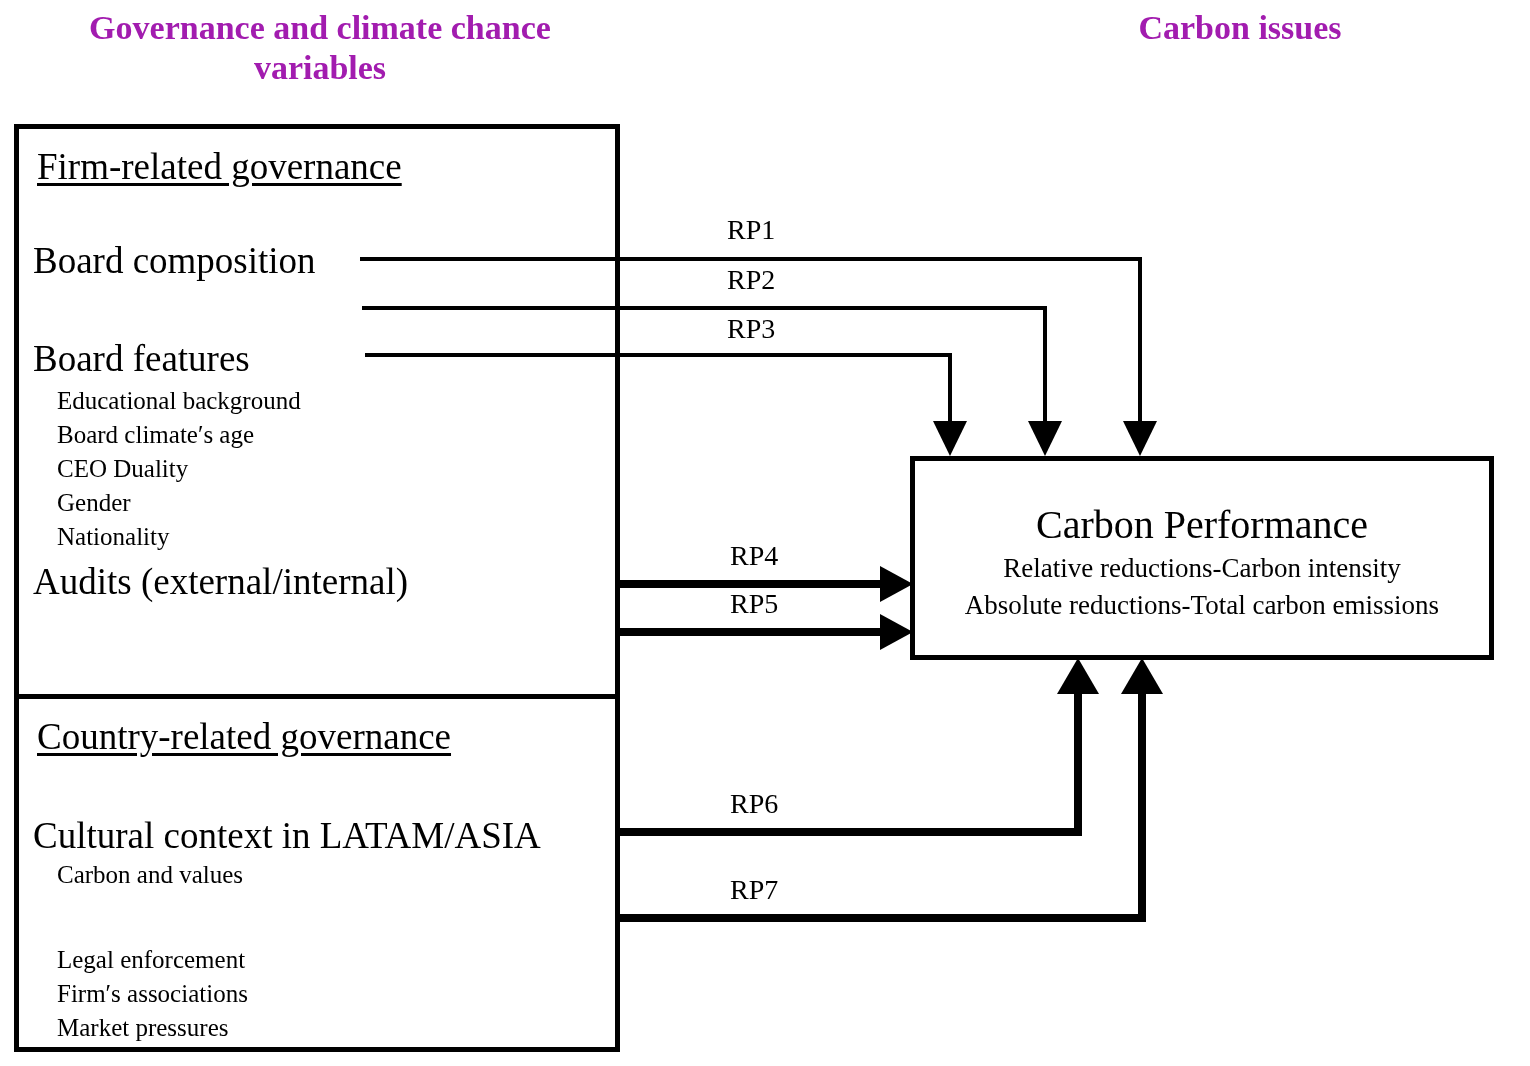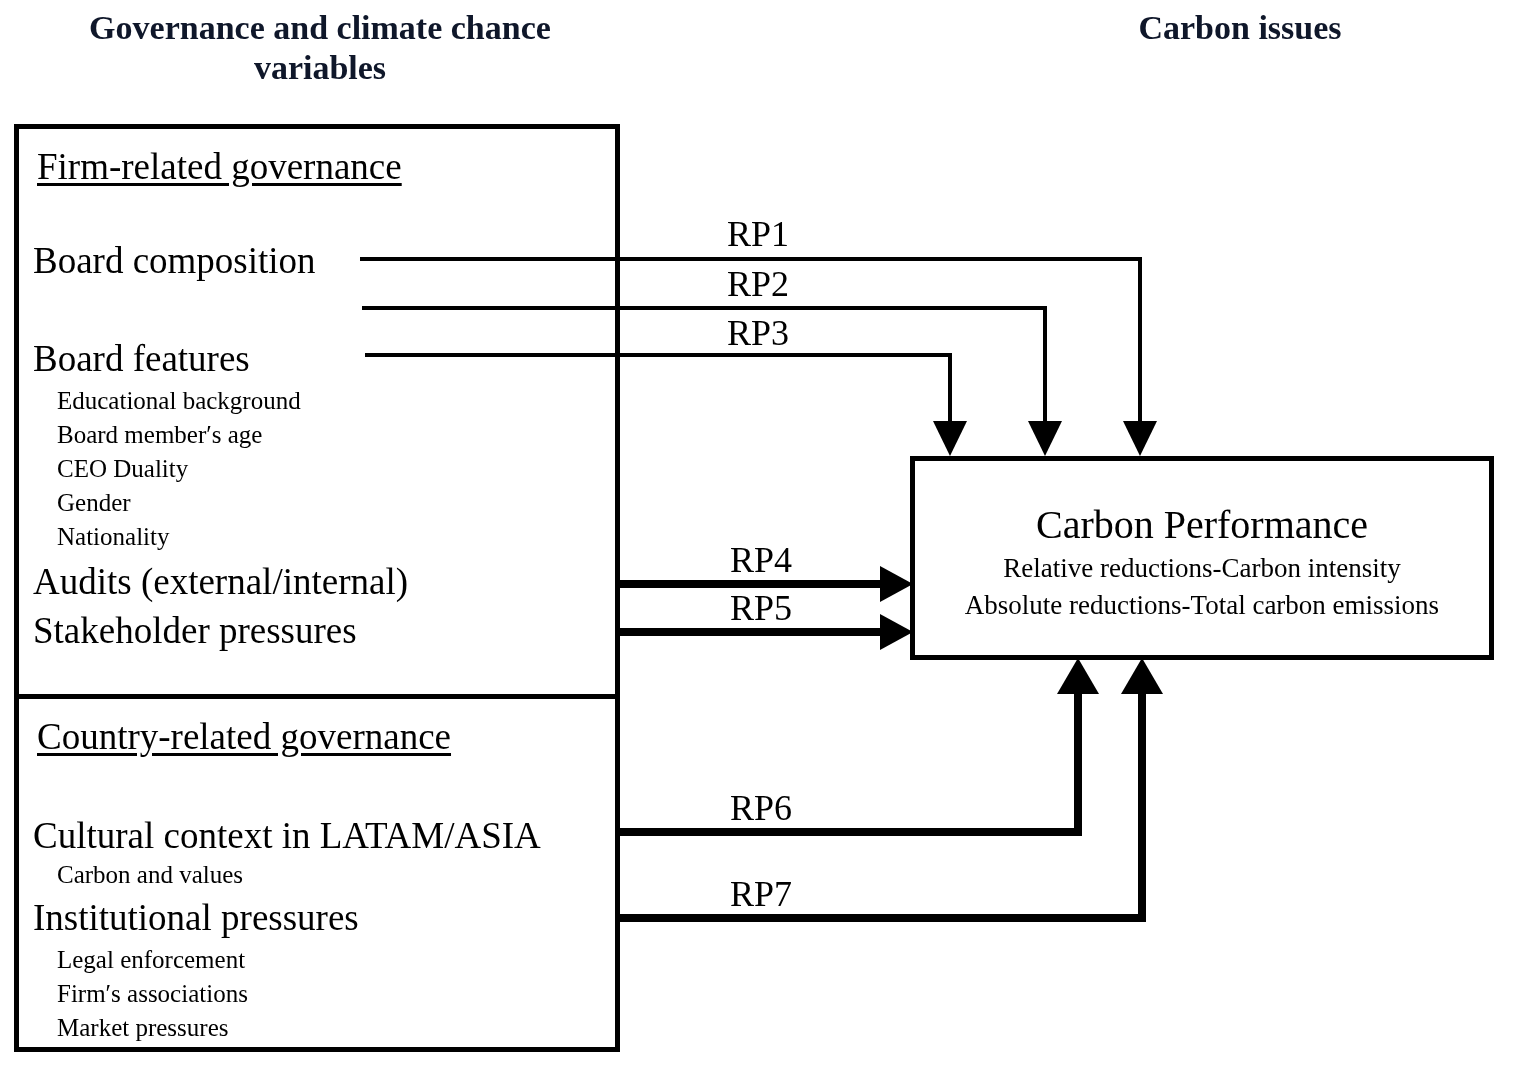--- a/index.html
+++ b/index.html
@@ -14,21 +14,21 @@
     background: #ffffff;
     font-family: "Liberation Serif", "DejaVu Serif", serif;
     color: #000000;
     overflow: hidden;
   }
   .col-title {
     position: absolute;
     font-weight: bold;
     text-align: center;
     line-height: 1.18;
-    color: #0f172a;
+    color: #a21caf;
   }
   #title-left  { left: 60px;  top: 8px;  width: 520px; font-size: 34px; }
   #title-right { left: 990px; top: 8px;  width: 500px; font-size: 34px; }
 
   .box {
     position: absolute;
     border: 5px solid #000;
     background: #fff;
     box-sizing: border-box;
   }
@@ -69,21 +69,21 @@
     left: 0; right: 0;
     text-align: center;
     font-size: 27px;
     line-height: 1;
   }
   #carbon-sub-1 { top: 94px; }
   #carbon-sub-2 { top: 131px; }
 
   .rp-label {
     position: absolute;
-    font-size: 36px;
+    font-size: 28px;
     line-height: 1;
     white-space: nowrap;
   }
 
   svg.wires {
     position: absolute;
     left: 0; top: 0;
     width: 1530px;
     height: 1066px;
     pointer-events: none;
@@ -108,36 +108,34 @@
   <div id="title-left" class="col-title">Governance and climate chance variables</div>
   <div id="title-right" class="col-title">Carbon issues</div>
 
   <div id="box-firm" class="box">
     <div class="group-head" style="left:18px; top:16px;">Firm-related governance</div>
 
     <div class="major" style="left:14px; top:113px;">Board composition</div>
     <div class="major" style="left:14px; top:211px;">Board features</div>
 
     <div class="minor" style="left:38px; top:259px;">Educational background</div>
-    <div class="minor" style="left:38px; top:293px;">Board member′s age</div>
+    <div class="minor" style="left:38px; top:293px;">Board climate′s age</div>
     <div class="minor" style="left:38px; top:327px;">CEO Duality</div>
     <div class="minor" style="left:38px; top:361px;">Gender</div>
     <div class="minor" style="left:38px; top:395px;">Nationality</div>
 
     <div class="major" style="left:14px; top:434px;">Audits (external/internal)</div>
-    <div class="major" style="left:14px; top:483px;">Stakeholder pressures</div>
   </div>
 
   <div id="box-country" class="box">
     <div class="group-head" style="left:18px; top:16px;">Country-related governance</div>
 
     <div class="major" style="left:14px; top:118px;">Cultural context in LATAM/ASIA</div>
     <div class="minor" style="left:38px; top:163px;">Carbon and values</div>
 
-    <div class="major" style="left:14px; top:200px;">Institutional pressures</div>
     <div class="minor" style="left:38px; top:248px;">Legal enforcement</div>
     <div class="minor" style="left:38px; top:282px;">Firm′s associations</div>
     <div class="minor" style="left:38px; top:316px;">Market pressures</div>
   </div>
 
   <div id="box-carbon" class="box">
     <div class="carbon-title">Carbon Performance</div>
     <div id="carbon-sub-1" class="carbon-sub">Relative reductions-Carbon intensity</div>
     <div id="carbon-sub-2" class="carbon-sub">Absolute reductions-Total carbon emissions</div>
   </div>

